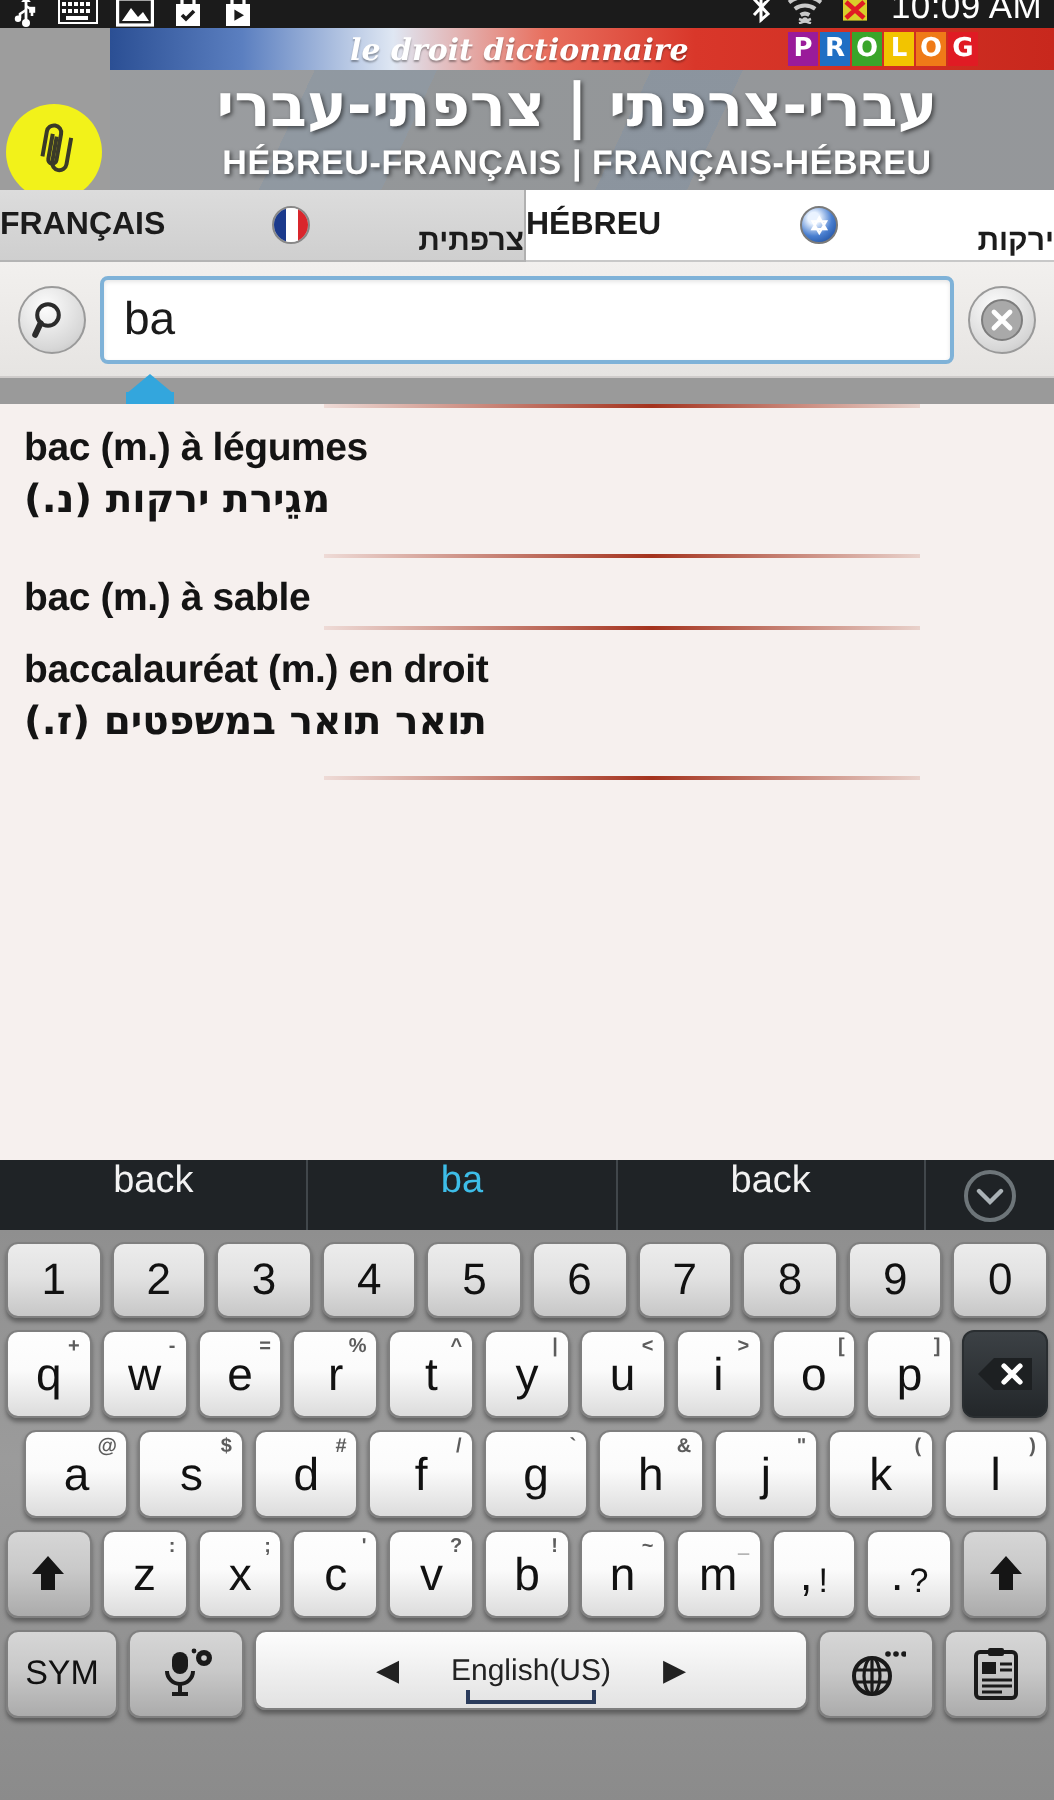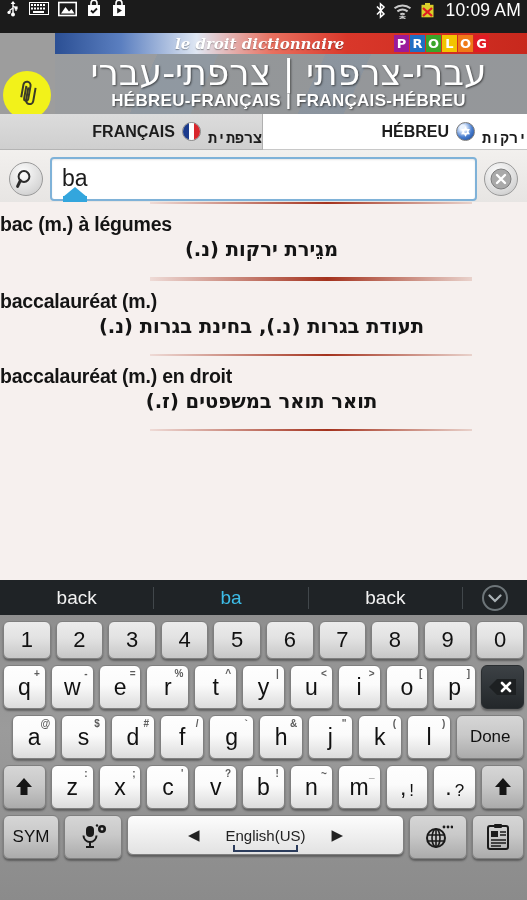--- a/index.html
+++ b/index.html
@@ -6,22 +6,22 @@
   html, body {
     width: 527px; height: 900px;
     font-family: "Liberation Sans", sans-serif;
     background: #9a9a9a;
     overflow: hidden;
   }
   #app { position: relative; width: 527px; height: 900px; }
 
   
   .statusbar {
-    height: 33px; background: #1b1b1b; color: #fff;
-    display: flex; align-items: flex-start; padding: 0 6px;
+    height: 14px; background: #1b1b1b; color: #fff;
+    display: flex; align-items: flex-end; padding: 0 6px;
   }
   .status-left { display: flex; align-items: center; gap: 9px; }
   .status-right { margin-left: auto; display: flex; align-items: center; gap: 7px; }
   .sicon { display: block; }
   .clock { font-size: 17.5px; letter-spacing: .2px; padding-left: 2px; }
 
   
   .banner {
     position: relative; height: 81px;
     background: #9d9d9d;
@@ -52,52 +52,52 @@
   }
   .prolog span {
     width: 15px; height: 17px; color: #fff; font-weight: bold;
     font-size: 13px; line-height: 17px; text-align: center;
     font-family: "DejaVu Sans", sans-serif;
   }
   .banner-he {
     position: absolute; left: 55px; right: 5px; top: 20px; height: 38px;
     display: flex; align-items: center; justify-content: center;
     direction: rtl;
-    font-size: 36px; font-weight: normal; color: #fff;
+    font-size: 30px; font-weight: bold; color: #fff;
     font-family: "DejaVu Sans", sans-serif;
     text-shadow: 1px 1px 2px rgba(0,0,0,.55);
   }
   .banner-fr {
     position: absolute; left: 55px; right: 5px; top: 57px; height: 22px;
     display: flex; align-items: center; justify-content: center;
     font-size: 17px; font-weight: bold; color: #fff;
     letter-spacing: .3px;
     text-shadow: 1px 1px 2px rgba(0,0,0,.55);
   }
   .clip {
     position: absolute; left: 3px; top: 38px;
     width: 48px; height: 48px; border-radius: 50%;
     background: #f2f21a;
     display: flex; align-items: center; justify-content: center;
   }
 
   
   .tabs { display: flex; height: 36px; background: #ffffff; }
   .tab {
-    flex: 1; display: flex; align-items: center; justify-content: flex-end;
+    flex: 1; display: flex; align-items: center; justify-content: space-between;
     gap: 7px; font-size: 16px; font-weight: bold; color: #1c1c1c;
     border-bottom: 1px solid #c8c8c8;
   }
   .tab.active {
     background: linear-gradient(#dcdcdc,#cfcfcf);
     border-right: 1px solid #b0b0b0;
     border-bottom: 1px solid #b4b4b4;
     flex: 0 0 263px;
   }
-  .tab .he { font-family: Liberation Mono, monospace; font-weight: bold; font-size: 15px; margin-top: 16px; }
+  .tab .he { font-family: Liberation Sans, sans-serif; font-weight: bold; font-size: 15px; margin-top: 16px; }
   .flag-fr {
     width: 19px; height: 19px; border-radius: 50%; overflow: hidden;
     display: flex; border: 1px solid #888;
   }
   .flag-fr i { flex: 1; display: block; }
   .flag-il {
     width: 19px; height: 19px; border-radius: 50%;
     background: radial-gradient(circle at 35% 30%, #eaf3ff 0 18%, #4a7fd0 55%, #0f3f8f 100%);
     border: 1px solid #7a7a7a;
     display: flex; align-items: center; justify-content: center;
@@ -132,40 +132,40 @@
     content: ""; position: absolute; left: 0; top: -9px;
     border-left: 12px solid transparent; border-right: 12px solid transparent;
     border-bottom: 10px solid #33a6dd;
   }
 
   
   .results {
     position: absolute; left: 0; right: 0; top: 202px; bottom: 320px;
     background: #f6f0ee; overflow: hidden;
   }
-  .entry { position: relative; padding: 0 0; border-radius: 21px; }
+  .entry { position: relative; padding: 0 12px; border-radius: 21px; }
   .entry .rule {
     height: 2px; margin: 0 55px 0 150px;
     background: linear-gradient(90deg, rgba(193,96,78,.15), #a4321d 55%, rgba(193,120,100,.25));
   }
   .fr-term {
     font-size: 19.5px; font-weight: bold; color: #141414;
     padding: 9px 0 2px 0; letter-spacing: -.2px;
   }
   .he-term {
-    direction: rtl; text-align: center;
+    direction: rtl; text-align: left;
     font-family: "DejaVu Sans", sans-serif;
     font-size: 19.5px; font-weight: bold; color: #141414;
     padding: 0 4px 16px 0;
   }
 
   
   .suggest {
     position: absolute; left: 0; right: 0; top: 580px; height: 35px;
-    background: #1f2326; display: flex; align-items: center;
+    background: #1f2326; display: flex; 
   }
   .sug {
     flex: 1; text-align: center; font-size: 19px; color: #f2f2f2;
     border-right: 1px solid #41474b;
   }
   .sug.cur { color: #3dbde8; }
   .sug-expand {
     flex: 0 0 64px; display: flex; align-items: center; justify-content: center;
   }
   .circle-chev {
@@ -348,25 +348,21 @@
   <div class="cursor-handle"></div>
 
   <div class="results">
     <div class="entry">
       <div class="rule"></div>
       <div class="fr-term">bac (m.) à légumes</div>
       <div class="he-term">מגֵירת ירקות (נ.)</div>
     </div>
     <div class="entry">
       <div class="rule"></div>
-    </div>
-    <div class="entry">
-      <div class="rule"></div>
-      <div class="fr-term">baccalauréat (m.)</div>
-      <div class="he-term">תעודת בגרות (נ.), בחינת בגרות (נ.)</div>
+      <div class="fr-term">bac (m.) à sable</div>
     </div>
     <div class="entry">
       <div class="rule"></div>
       <div class="fr-term">baccalauréat (m.) en droit</div>
       <div class="he-term">תואר תואר במשפטים (ז.)</div>
     </div>
     <div class="entry">
       <div class="rule"></div>
     </div>
   </div>
@@ -479,21 +475,20 @@
         <span>j</span>
       </div>
       <div class="key">
         <span class="alt">(</span>
         <span>k</span>
       </div>
       <div class="key">
         <span class="alt">)</span>
         <span>l</span>
       </div>
-      <div class="key func wide2">Done</div>
     </div>
 
     <div class="krow">
       <div class="key func">
         <svg width="20" height="22" viewBox="0 0 20 22">
           <polygon points="10,2 18,11 13.5,11 13.5,19 6.5,19 6.5,11 2,11" fill="#151515"></polygon>
         </svg>
       </div>
       <div class="key">
         <span class="alt">:</span>

